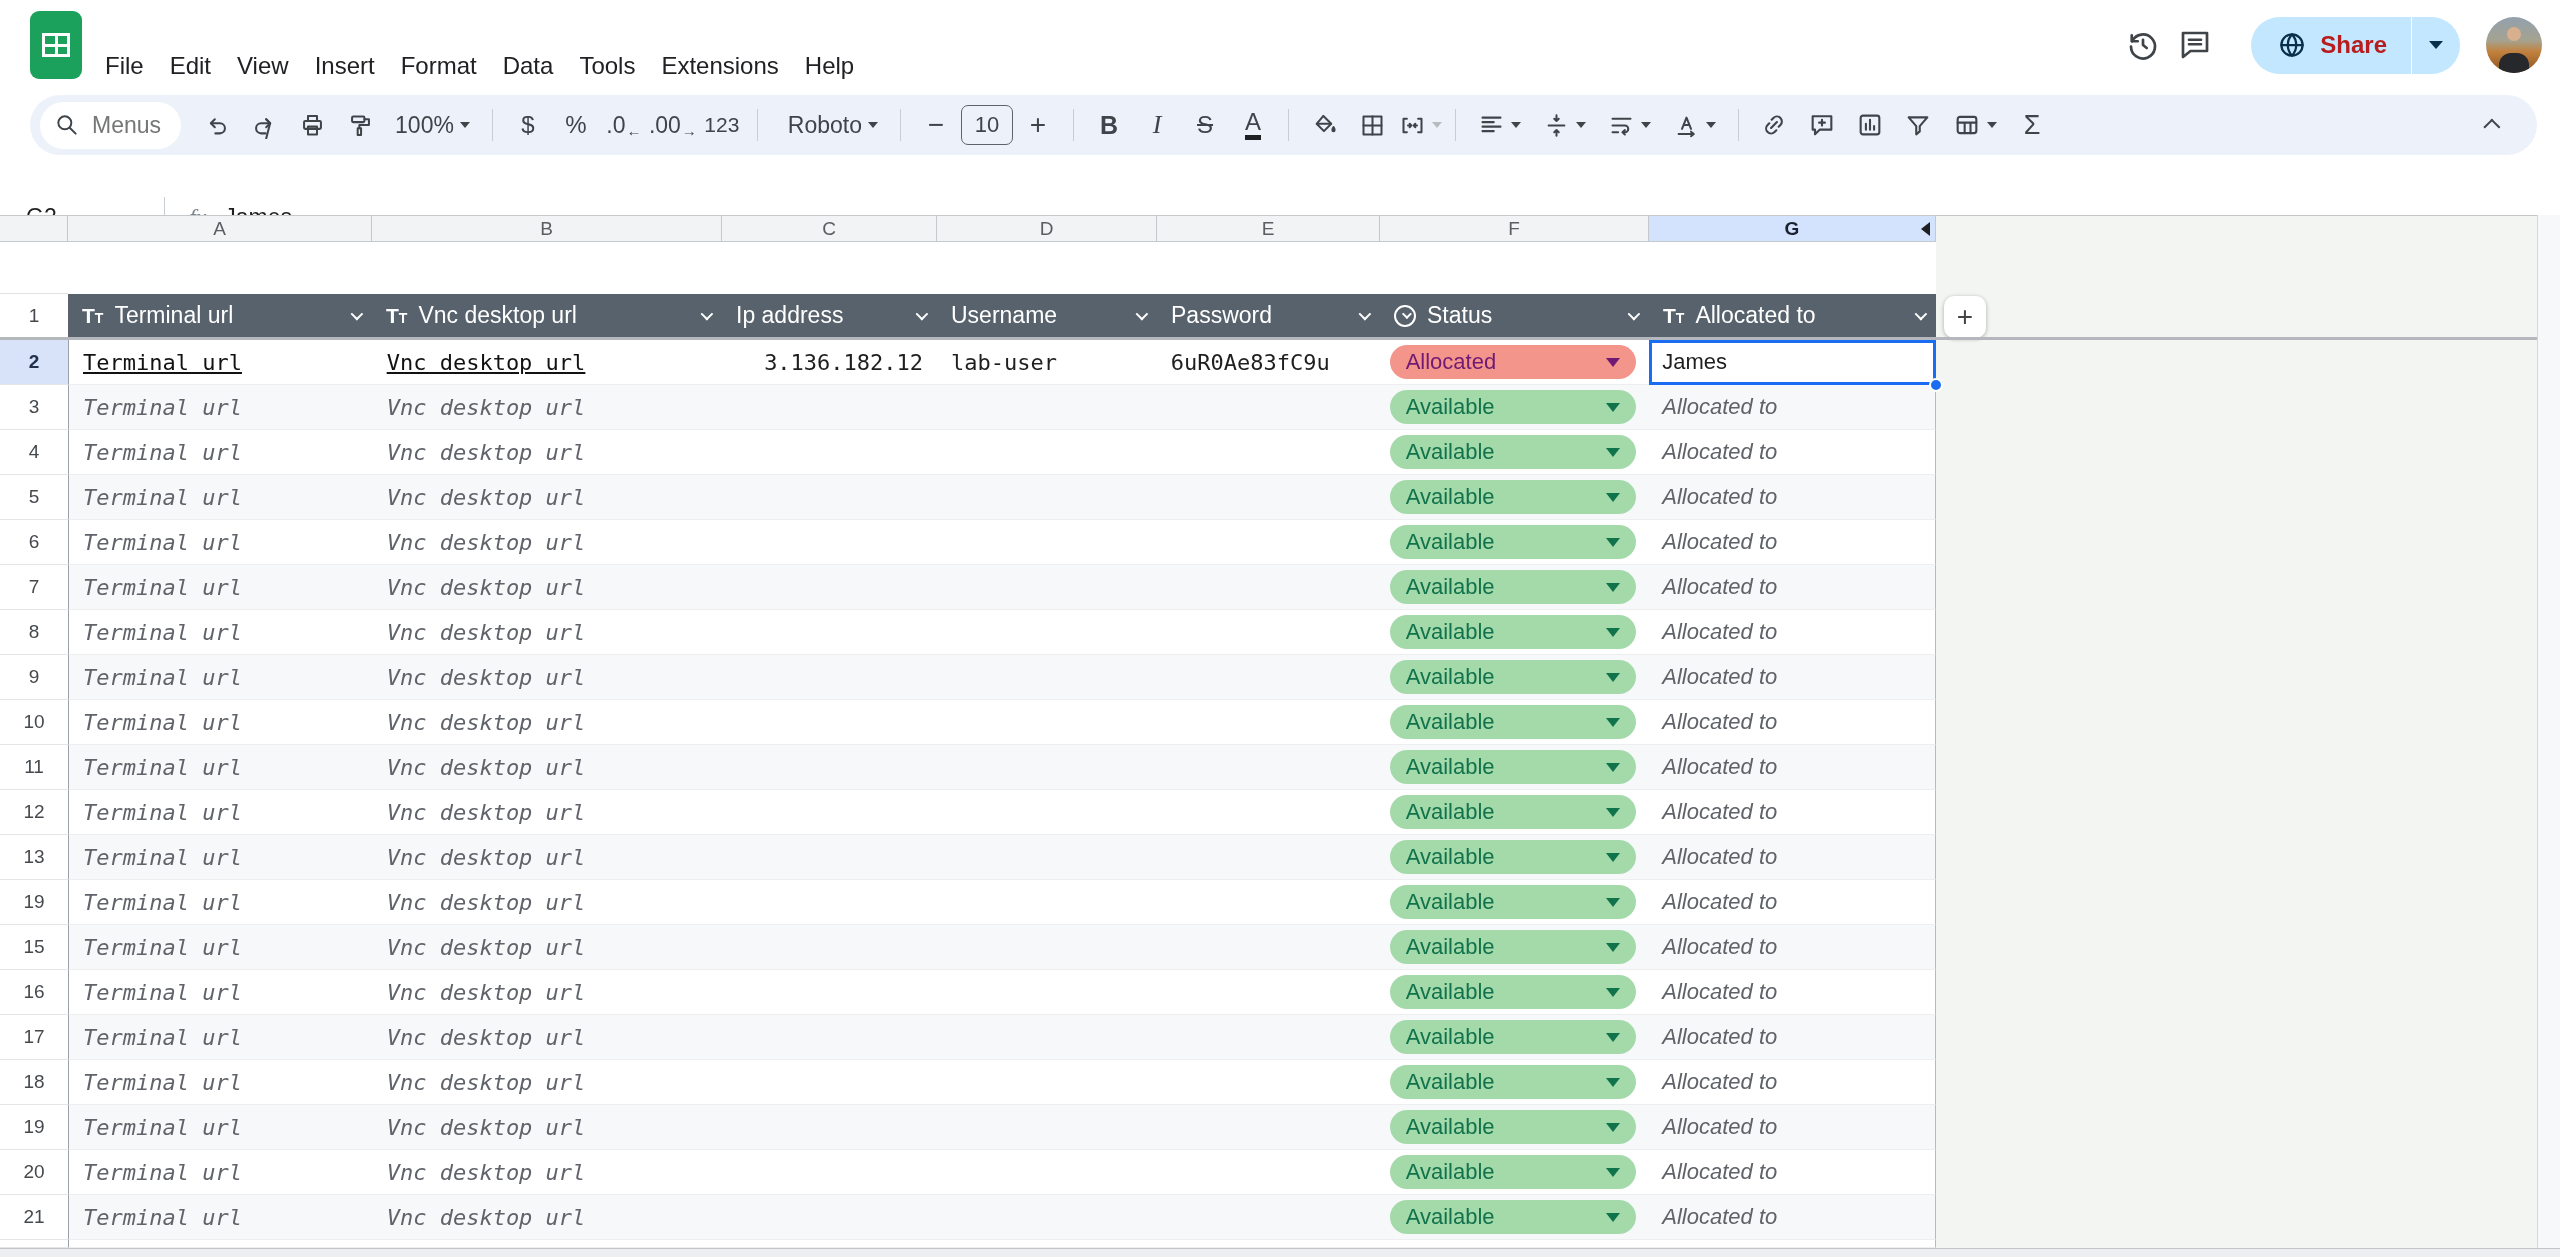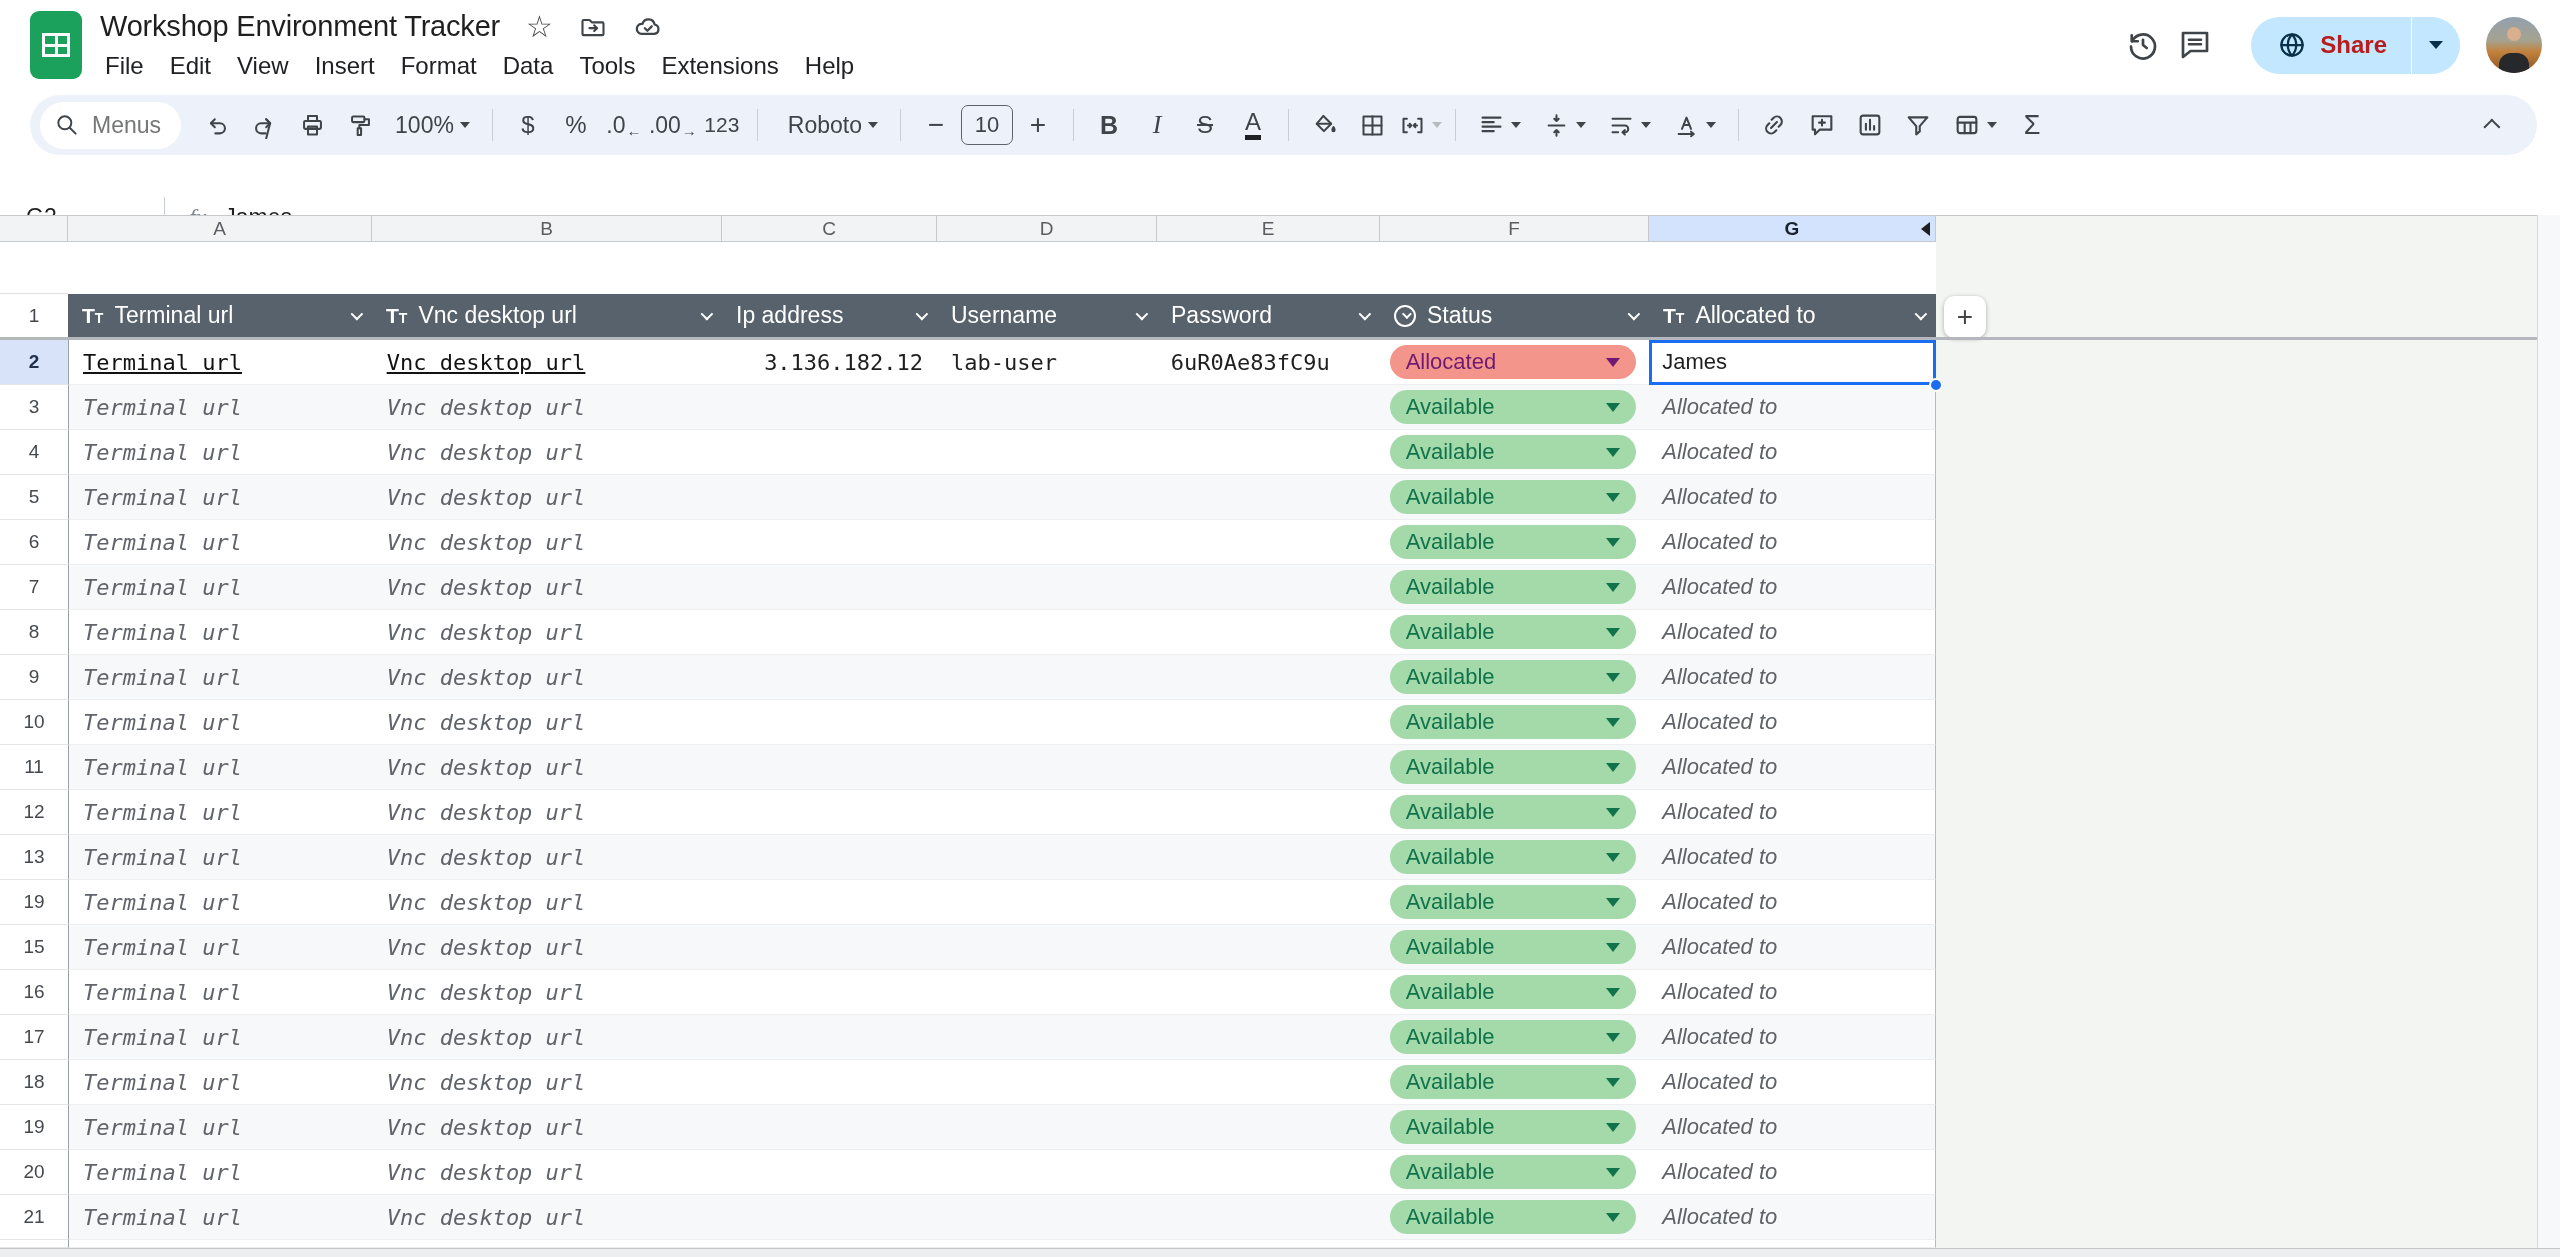--- a/index.html
+++ b/index.html
@@ -127,36 +127,20 @@
 </style>
 </head>
 <body>
 
 <div id="app">
 
   <div class="topbar">
     <div class="logo">
         <div class="grid"></div>
       </div>
-    <div class="title-row">
-      <span class="doc-title">Workshop Environment Tracker</span>
-      <span class="title-ic">☆</span>
-      <span class="title-ic">
-        <svg class="ic" width="28" height="28" viewBox="0 0 24 24">
-            <path d="M3 7c0-.6.4-1 1-1h5l2 2h9c.6 0 1 .4 1 1v9c0 .6-.4 1-1 1H4c-.6 0-1-.4-1-1z"></path>
-            <path d="M9 13h6M13 10.5 15.5 13 13 15.5"></path>
-          </svg>
-      </span>
-      <span class="title-ic">
-        <svg class="ic" width="30" height="30" viewBox="0 0 24 24">
-            <path d="M7 17.5a4 4 0 1 1 .6-7.96A5 5 0 0 1 17.3 10a3.8 3.8 0 0 1-.3 7.5z"></path>
-            <path d="M9.5 13l2 2 3.5-3.5"></path>
-          </svg>
-      </span>
-    </div>
     <div class="menu-bar">
         <span class="menu-item">File</span>
         <span class="menu-item">Edit</span>
         <span class="menu-item">View</span>
         <span class="menu-item">Insert</span>
         <span class="menu-item">Format</span>
         <span class="menu-item">Data</span>
         <span class="menu-item">Tools</span>
         <span class="menu-item">Extensions</span>
         <span class="menu-item">Help</span>

